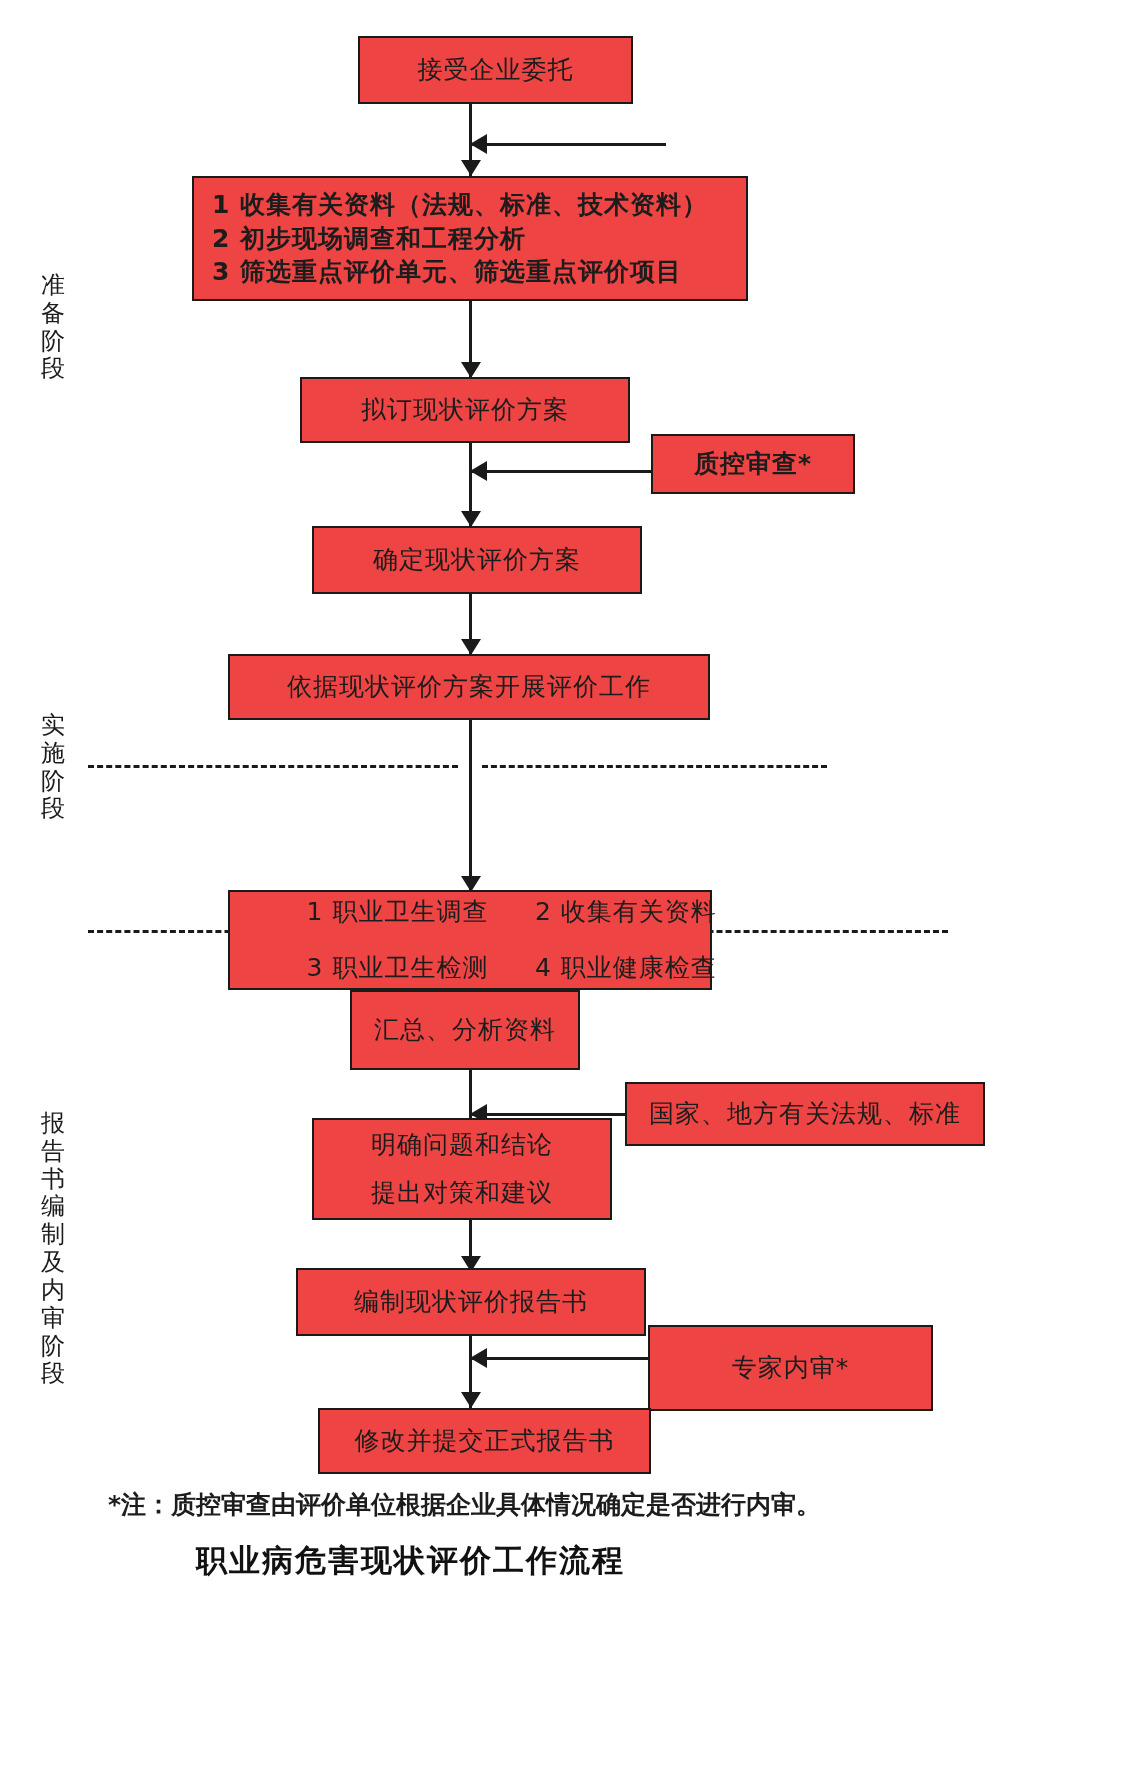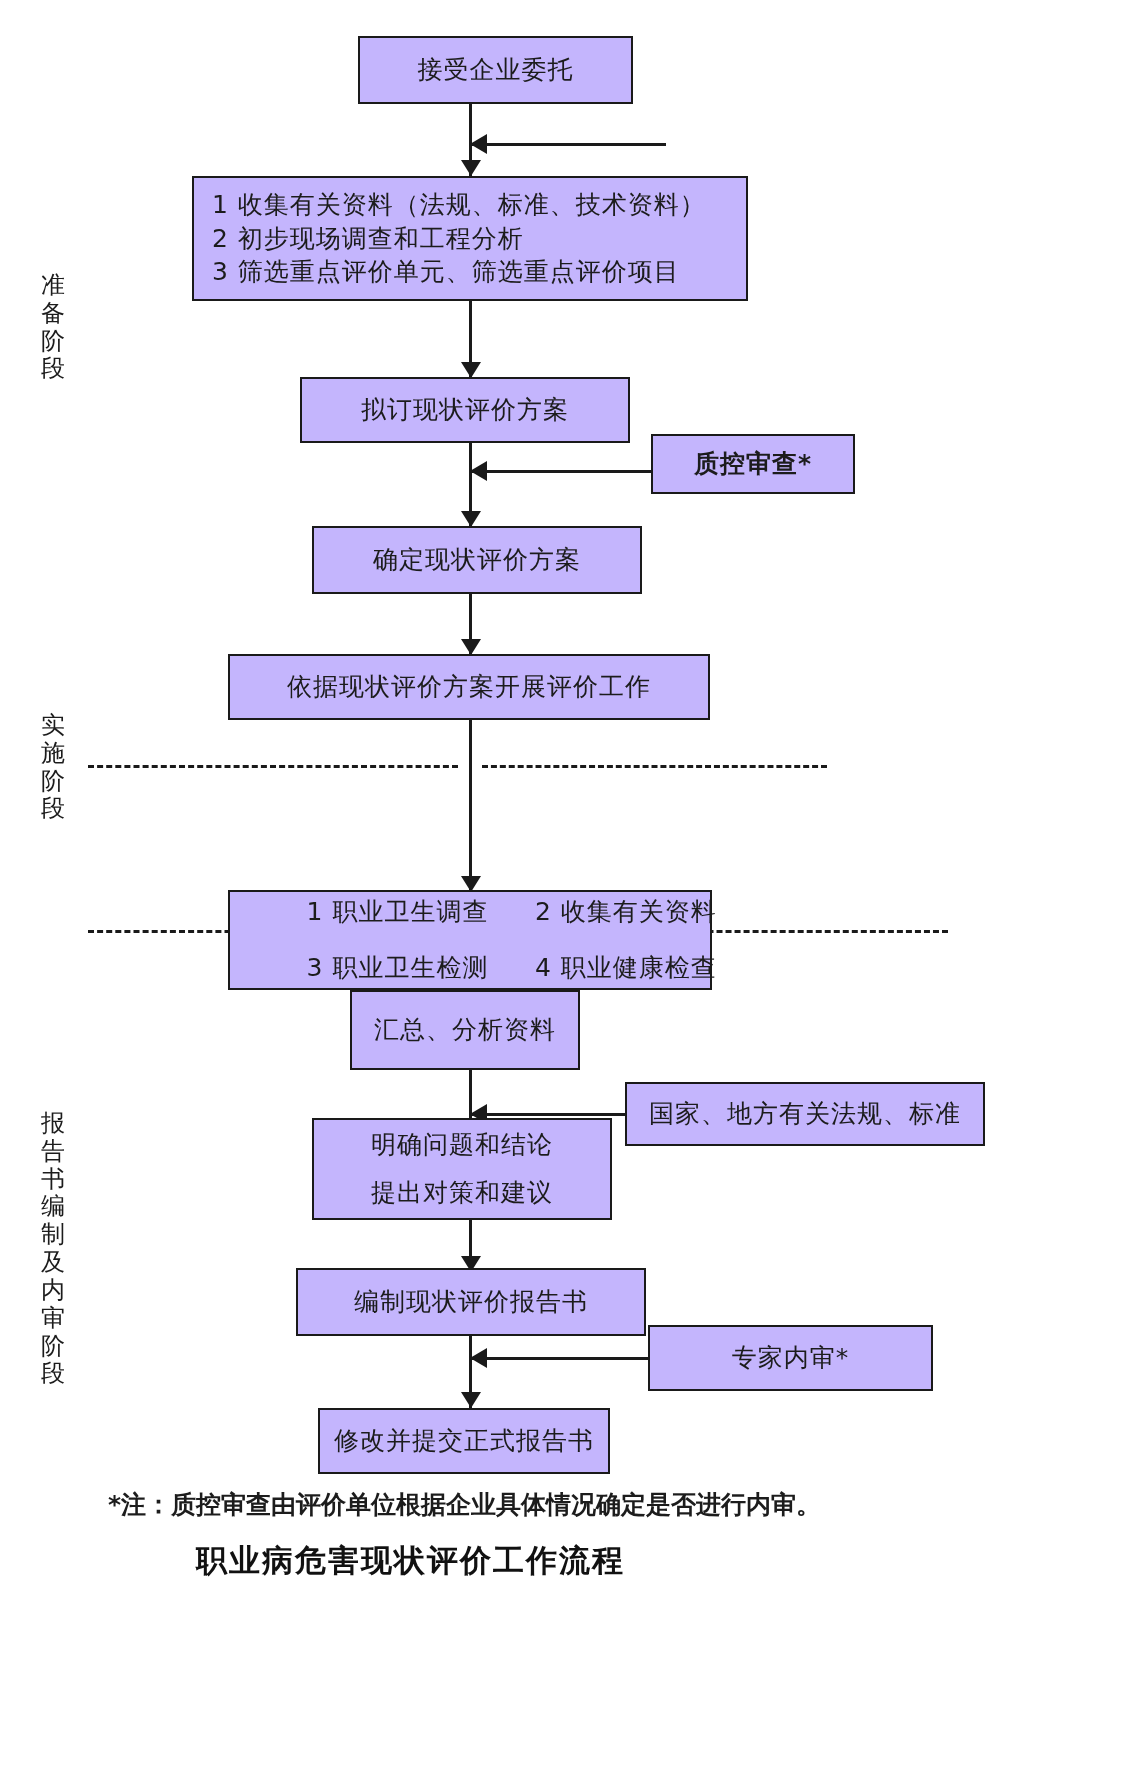--- a/index.html
+++ b/index.html
@@ -17,36 +17,37 @@
     height: 1791px;
     background: #ffffff;
     overflow: hidden;
   }
 
   
   .node {
     position: absolute;
     box-sizing: border-box;
     border: 2px solid #1a1a1a;
-    background: #c4b5fd;
+    background: #ef4444;
     display: flex;
     flex-direction: column;
     align-items: center;
     justify-content: center;
     text-align: center;
     font-size: 25px;
     line-height: 1.35;
     letter-spacing: 1px;
     color: #1c1c1c;
     z-index: 3;
   }
   .node.left-align {
     align-items: flex-start;
     text-align: left;
     padding-left: 18px;
+    font-weight: bold;
   }
   .node .ln { display: block; white-space: nowrap; }
 
   
   .grid2 {
     display: grid;
     grid-template-columns: 255px auto;
     row-gap: 22px;
     column-gap: 10px;
     width: 100%;
@@ -239,27 +240,27 @@
   <div class="vline" style="left:469px; top:1220px; height:48px;"></div>
   <div class="arrow-down" style="left:461px; top:1256px;"></div>
 
   <div class="node" style="left:296px; top:1268px; width:350px; height:68px;">
     <span class="ln">编制现状评价报告书</span>
   </div>
 
   <div class="vline" style="left:469px; top:1336px; height:72px;"></div>
   <div class="arrow-down" style="left:461px; top:1392px;"></div>
 
-  <div class="node" style="left:648px; top:1325px; width:285px; height:66px;">
+  <div class="node" style="left:648px; top:1325px; width:285px; height:86px;">
     <span class="ln">专家内审*</span>
   </div>
   <div class="hline" style="left:470px; top:1357px; width:180px;"></div>
   <div class="arrow-left" style="left:470px; top:1348px;"></div>
 
-  <div class="node" style="left:318px; top:1408px; width:292px; height:66px;">
+  <div class="node" style="left:318px; top:1408px; width:333px; height:66px;">
     <span class="ln">修改并提交正式报告书</span>
   </div>
 
   <div class="footnote" style="left:108px; top:1488px;">*注：质控审查由评价单位根据企业具体情况确定是否进行内审。</div>
 
   <div class="caption" style="left:196px; top:1540px;">职业病危害现状评价工作流程</div>
 
 </div>
 
 </body></html>

